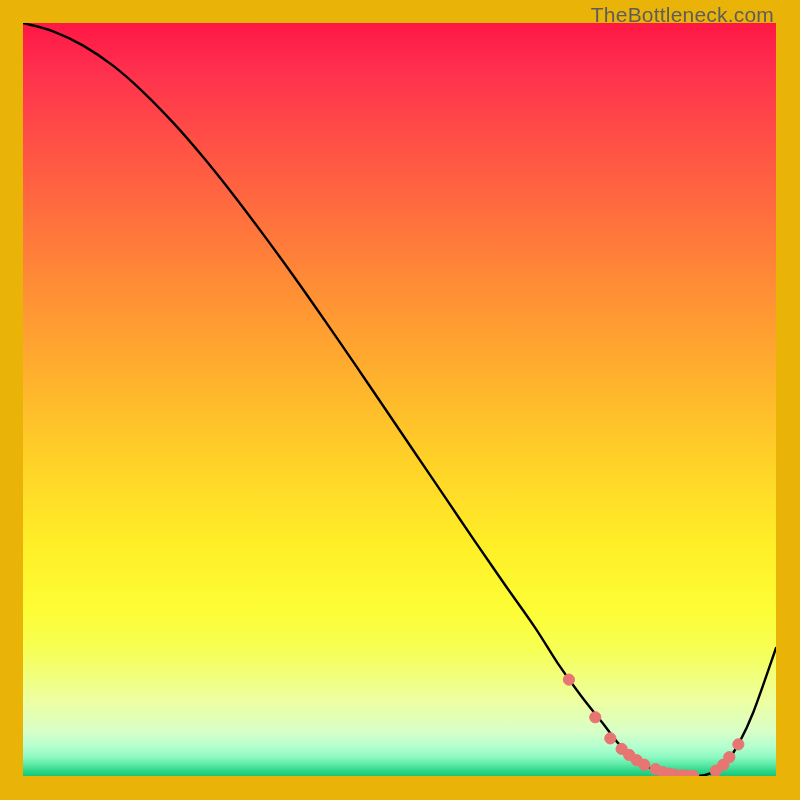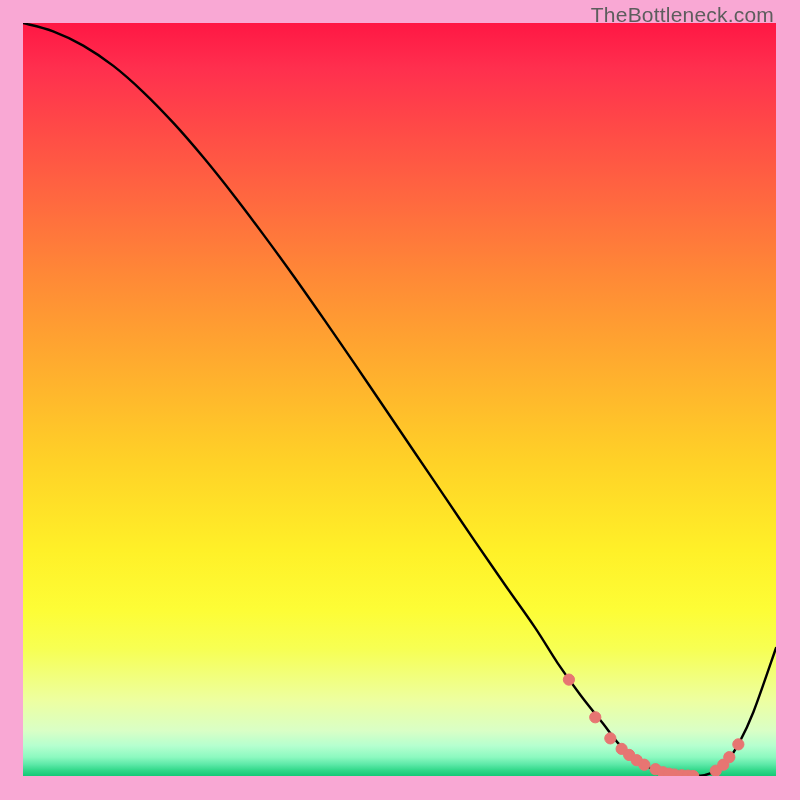--- a/index.html
+++ b/index.html
@@ -8,21 +8,21 @@
     width: 800px;
     height: 800px;
     background: #000;
     overflow: hidden;
     font-family: Arial, Helvetica, sans-serif;
   }
   .stage {
     position: relative;
     width: 800px;
     height: 800px;
-    background: #f9a8d4;
+    background: #eab308;
   }
   .plot {
     position: absolute;
     left: 23px;
     top: 23px;
     width: 753px;
     height: 753px;
     overflow: hidden;
   }
   .gradient {

